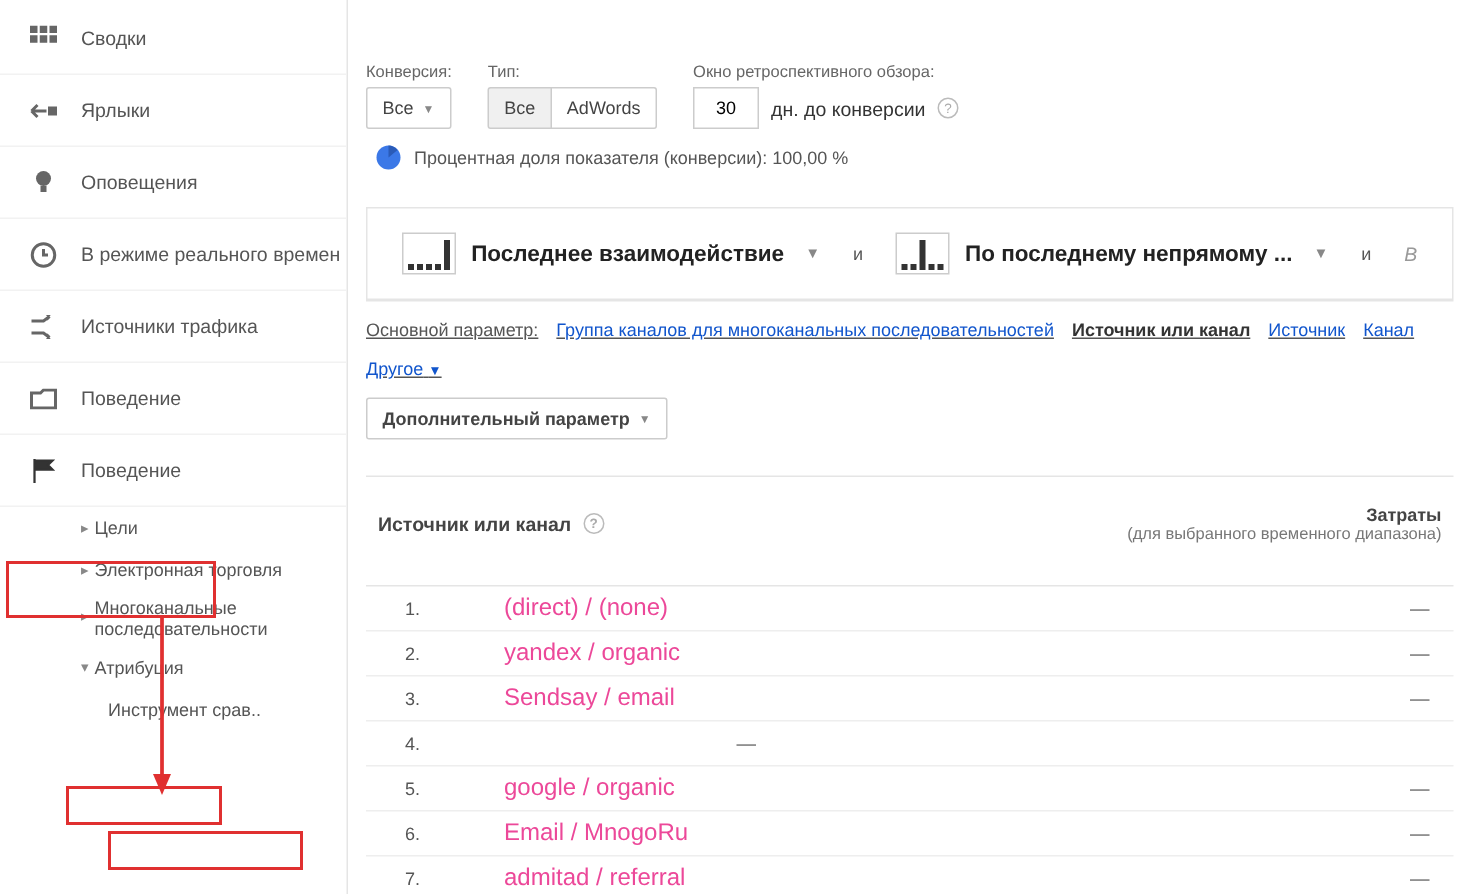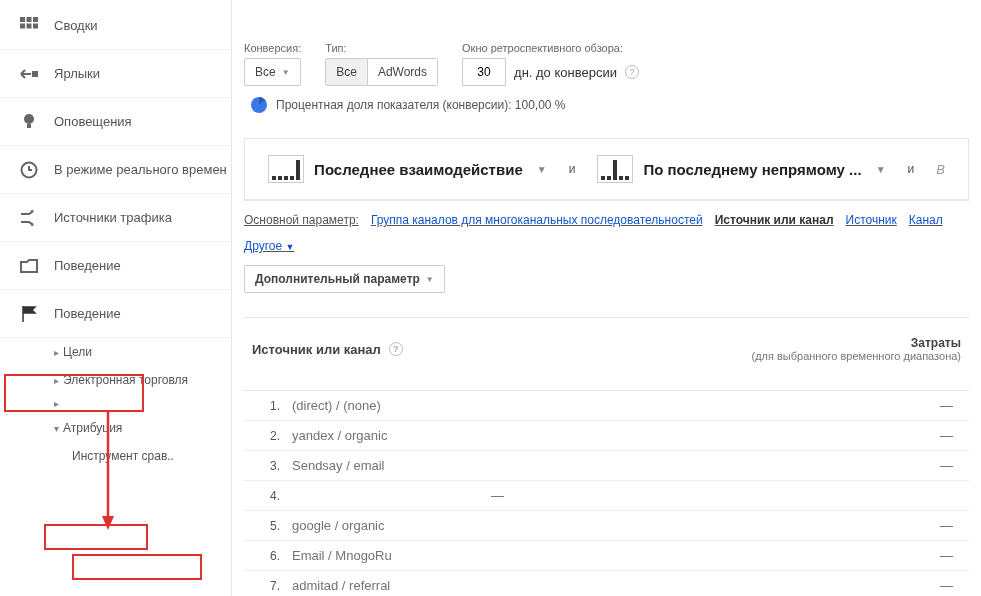--- a/index.html
+++ b/index.html
@@ -37,21 +37,21 @@
   .dim-link { color: #1155cc; cursor: pointer; }
   .dim-active { color: #333; font-weight: bold; }
   .sec-btn { margin-top: 12px; font-weight: bold; }
   .table { margin-top: 24px; width: 100%; }
   .thead { display: flex; border-top: 1px solid #e5e5e5; border-bottom: 1px solid #e5e5e5; padding: 18px 8px 28px 8px; }
   .th-left { flex: 1; display: flex; align-items: center; gap: 8px; font-size: 13px; color: #444; font-weight: bold; }
   .th-right { width: 220px; text-align: right; font-size: 12px; color: #444; }
   .th-right .sub { font-size: 11px; color: #777; }
   .trow { display: flex; align-items: center; height: 30px; border-bottom: 1px solid #eee; padding: 0 8px; }
   .trow .num { width: 28px; text-align: right; color: #555; font-size: 12px; margin-right: 12px; }
-  .trow .src { flex: 1; color: #737373; font-size: 13px; cursor: pointer; }
+  .trow .src { flex: 1; color: #ec4899; font-size: 16px; cursor: pointer; margin-left: 44px; }
   .trow .cost { width: 220px; text-align: right; color: #666; padding-right: 8px; }
   .highlight-box { border: 2px solid #e03030; position: absolute; pointer-events: none; }
   .hi1 { left: 4px; top: 374px; width: 140px; height: 38px; }
   .hi2 { left: 44px; top: 524px; width: 104px; height: 26px; }
   .hi3 { left: 72px; top: 554px; width: 130px; height: 26px; }
   .red-arrow { position: absolute; left: 96px; top: 412px; }
   svg { display: block; }
   .caret-down::after { content: "▼"; font-size: 8px; color: #888; margin-left: 6px; }
 </style>
 </head>
@@ -126,20 +126,21 @@
     <div class="sub-item">
         <span class="arrow">▸</span>
         <span>Цели</span>
       </div>
     <div class="sub-item">
         <span class="arrow">▸</span>
         <span>Электронная торговля</span>
       </div>
     <div class="sub-item" style="height:auto; padding-top:4px; padding-bottom:4px; line-height:1.2;">
         <span class="arrow">▸</span>
+        <span>Многоканальные последовательности</span>
       </div>
     <div class="sub-item">
         <span class="arrow">▾</span>
         <span>Атрибуция</span>
       </div>
     <div class="sub-sub-item">
         <span>Инструмент срав..</span>
       </div>
   </div>
 

